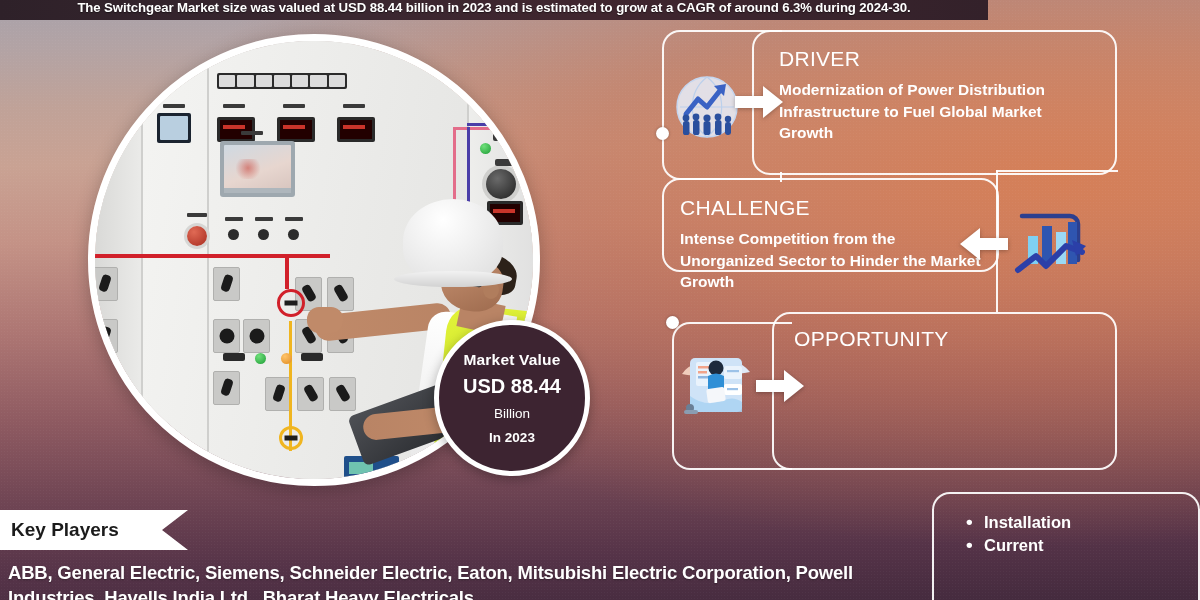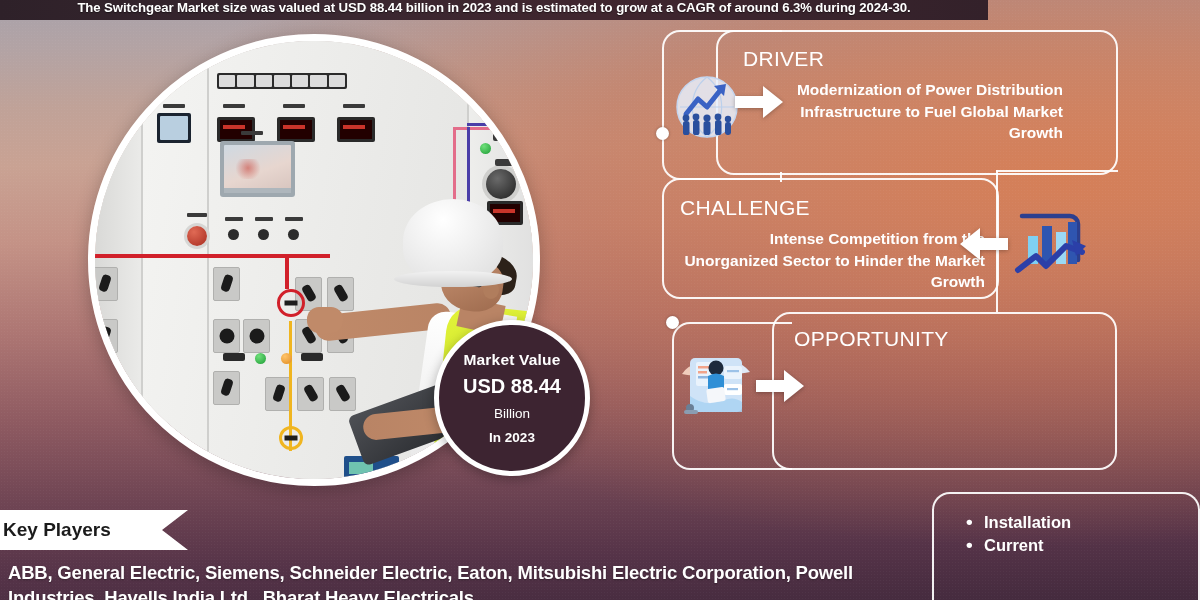--- a/index.html
+++ b/index.html
@@ -203,26 +203,26 @@
   #mv .t1 { color:#fff; font-size:15.5px; font-weight:bold; letter-spacing:.2px; }
   #mv .t2 { color:#fff; font-size:20px; font-weight:bold; margin-top:4px; }
   #mv .t3 { color:#fff; font-size:13.5px; margin-top:6px; }
   #mv .t4 { color:#fff; font-size:13.5px; font-weight:bold; margin-top:7px; }
 
   
   .fbox {
     position:absolute; border:2.4px solid rgba(255,255,255,.93);
     border-radius:18px; z-index:7;
   }
-  #box-driver      { left:716px; top:30px;  width:402px; height:145px; }
-  #box-challenge   { left:662px; top:178px; width:337px; height:121px; }
+  #box-driver      { left:752px; top:30px;  width:365px; height:145px; }
+  #box-challenge   { left:662px; top:178px; width:337px; height:94px; }
   #box-opportunity { left:772px; top:312px; width:345px; height:158px; }
 
   .fhead { position:absolute; color:#ffffff; font-weight:normal; font-size:21px; letter-spacing:.3px; }
-  .fbody { position:absolute; color:#ffffff; font-weight:bold; font-size:15.5px; line-height:21.5px;text-align:right; }
+  .fbody { position:absolute; color:#ffffff; font-weight:bold; font-size:15.5px; line-height:21.5px; }
 
   #box-driver .fhead { left:25px; top:15px; }
   #box-driver .fbody { left:25px; top:47px; width:320px; }
   #box-challenge .fhead { left:16px; top:16px; }
   #box-challenge .fbody { left:16px; top:48px; width:305px; }
   #box-opportunity .fhead { left:20px; top:13px; }
   #box-opportunity .fbody { left:20px; top:45px; width:320px; }
 
   
   .conn { position:absolute; z-index:5; border:2.4px solid rgba(255,255,255,.93); }
@@ -247,21 +247,21 @@
   
   .ficon { position:absolute; z-index:9; }
 
   
   #kp-tag {
     position:absolute; left:0; top:510px; width:188px; height:40px;
     background:#ffffff; z-index:12;
     clip-path:polygon(0 0, 188px 0, 162px 20px, 188px 40px, 0 40px);
     display:flex; align-items:center;
   }
-  #kp-tag span { color:#1b1b1b; font-size:19px; font-weight:bold; margin-left:3px; }
+  #kp-tag span { color:#1b1b1b; font-size:19px; font-weight:bold; margin-left:11px; }
   #kp-text {
     position:absolute; left:8px; top:560px; width:900px; z-index:12;
     color:#ffffff; font-size:18.5px; font-weight:bold; line-height:25px;
     letter-spacing:-.2px; text-shadow:0 1px 2px rgba(0,0,0,.35);
   }
 
   
   #segments {
     position:absolute; left:932px; top:492px; width:268px; height:118px;
     border:2.4px solid rgba(255,255,255,.93); border-radius:18px 18px 0 0;

